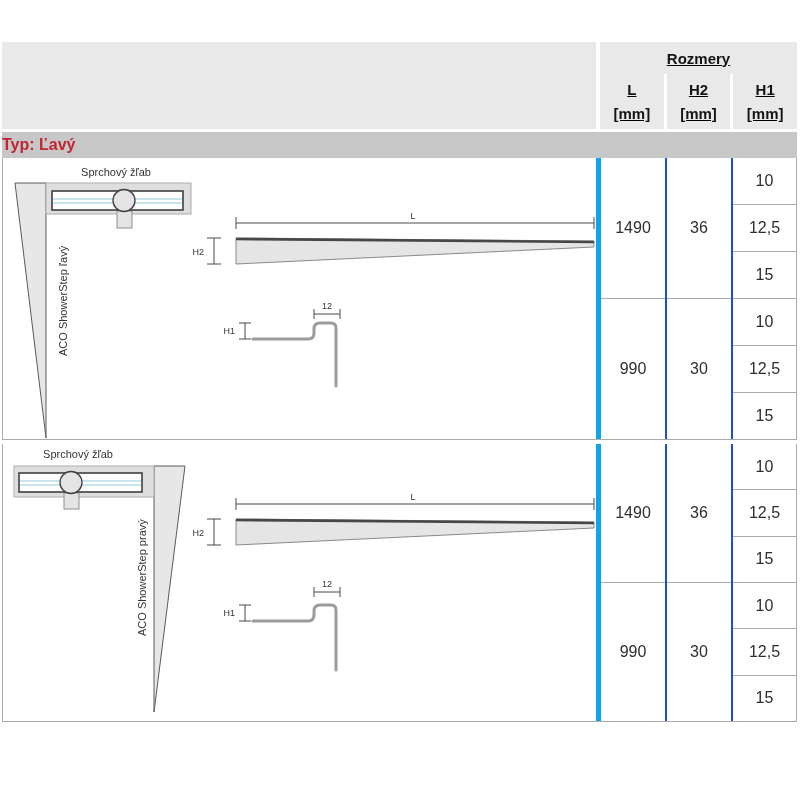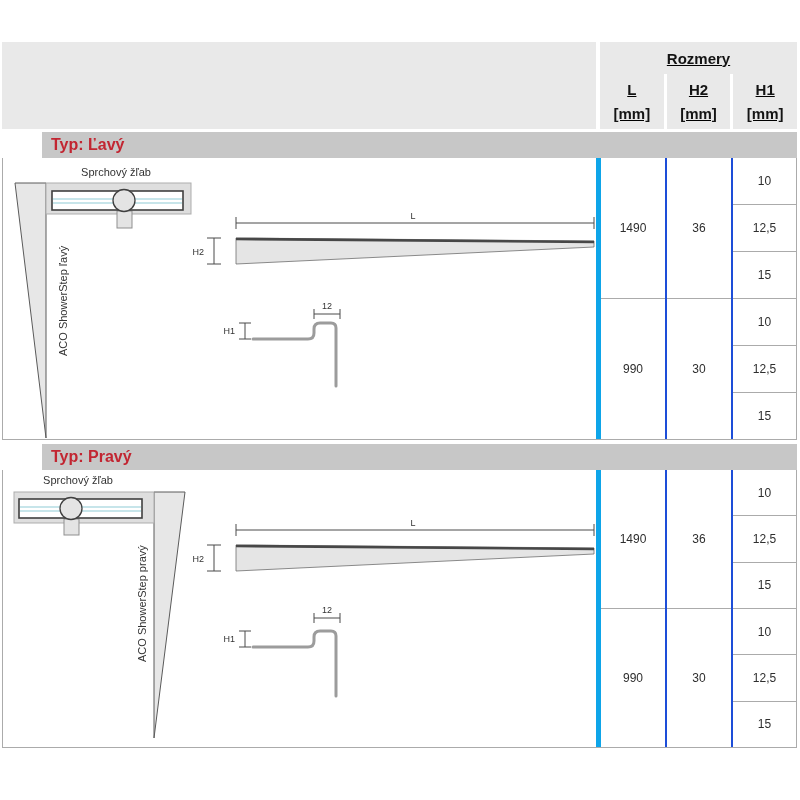--- a/index.html
+++ b/index.html
@@ -9,30 +9,30 @@
   .header-row{display:flex;height:87px;margin-bottom:3px;text-decoration:underline;}
   .header-left{width:594px;background:#e9e9e9;margin-right:4px;}
   .header-right{flex:1;display:flex;flex-direction:column;}
   .rozmery-row{height:32px;background:#e9e9e9;display:flex;align-items:center;justify-content:center;
                font-weight:bold;font-size:15px;color:#141414;}
   .col-heads{flex:1;display:flex;gap:3px;}
   .col-head{flex:1;background:#e9e9e9;display:flex;flex-direction:column;align-items:center;
             justify-content:center;gap:7px;font-weight:bold;font-size:15px;color:#141414;}
   
   .banner{height:26px;background:#c7c7c7;color:#c22531;font-weight:bold;font-size:16px;
-          line-height:26px;padding-left:9px;margin-left:40px;}
+          line-height:26px;}
   
   .section{display:flex;border-left:1px solid #ababab;border-right:1px solid #ababab;
            border-bottom:1px solid #ababab;box-sizing:border-box;}
   .section-1{height:282px;margin-bottom:4px;}
   .section-2{height:278px;}
   .diagram-cell{width:593px;border-right:5px solid #0ea5e9;position:relative;overflow:hidden;}
   .dim-col{width:66px;border-right:2px solid #1d4ed8;display:flex;flex-direction:column;box-sizing:border-box;}
   .dim-col.last{flex:1;border-right:none;}
-  .cell{flex:1;display:flex;align-items:center;justify-content:center;font-size:12px;color:#2e2e2e;}
+  .cell{flex:1;display:flex;align-items:center;justify-content:center;font-size:16px;color:#2e2e2e;}
   .bb{border-bottom:1px solid #ababab;}
   
   .lbl{font-family:"Liberation Sans",sans-serif;font-size:11px;fill:#333;}
   .dlbl{font-family:"Liberation Sans",sans-serif;font-size:9px;fill:#333;}
   .dim{stroke:#4a4a4a;stroke-width:1;}
   .wedgeplan{fill:#e7e7e7;stroke:#5a5a5a;stroke-width:1;stroke-linejoin:round;}
   .band{fill:#dedede;stroke:#adadad;stroke-width:1;}
   .chan{fill:#ffffff;stroke:#3f3f3f;stroke-width:1.6;}
   .blue{stroke:#b5dce3;stroke-width:1.3;}
   .drain{fill:#e4e4e4;stroke:#3f3f3f;stroke-width:1.3;}
@@ -126,23 +126,20 @@
     <div class="dim-col last">
       <div class="cell bb">10</div>
       <div class="cell bb">12,5</div>
       <div class="cell bb">15</div>
       <div class="cell bb">10</div>
       <div class="cell bb">12,5</div>
       <div class="cell">15</div>
     </div>
   </div>
 
-  <div class="banner">
-    <span>Typ: Pravý</span>
-  </div>
 
   <div class="section section-2">
     <div class="diagram-cell">
       <svg width="593" height="277" viewBox="0 0 593 277">
 
         <text x="75" y="14" text-anchor="middle" class="lbl">Sprchový žľab</text>
         <polygon class="wedgeplan" points="151,22 182,22 151,268"></polygon>
         <rect class="band" x="11" y="22" width="140" height="31"></rect>
         <rect class="outlet" x="61" y="49" width="15" height="16"></rect>
         <rect class="chan" x="16" y="29" width="123" height="19"></rect>

